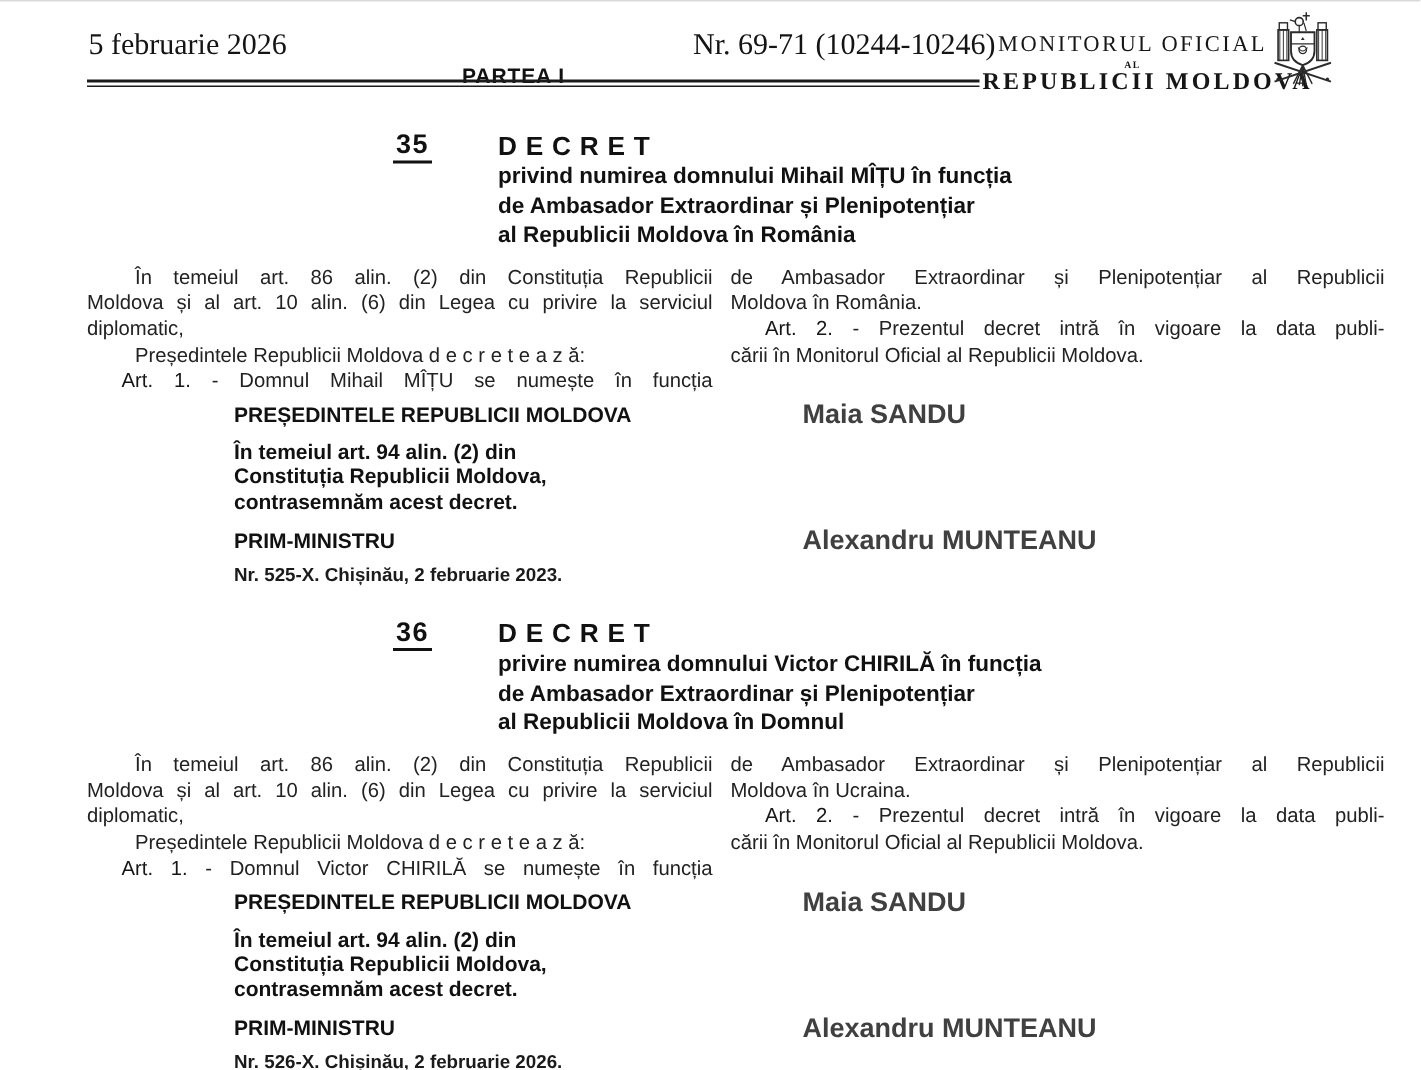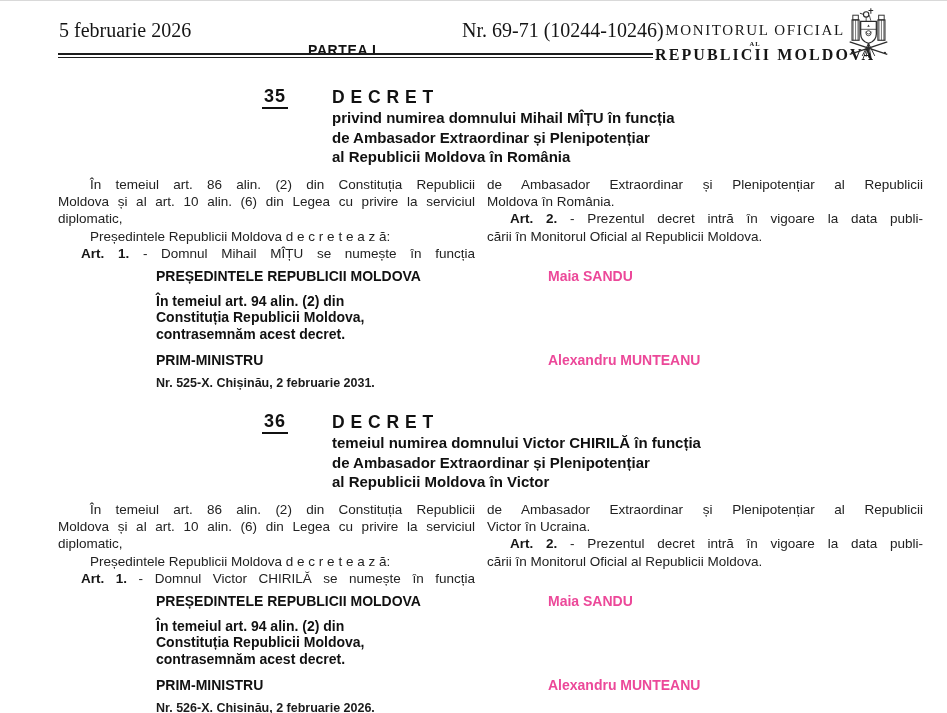--- a/index.html
+++ b/index.html
@@ -60,27 +60,27 @@
     color:#111; line-height:22px;
   }
   .decree-sub { font-size:15px; font-weight:bold; color:#111; line-height:19.5px; }
 
   .decree-body { display:flex; margin-top:9px; font-size:13.5px; line-height:17.4px; color:#222; }
   .col-l { width:417px; margin-right:12px; }
   .col-r { width:436px; }
   .jst { text-align:justify; text-align-last:justify; }
   .ind  { text-indent:32px; }
   .inda { text-indent:23px; }
-  .artl { font-weight:bold; color:#161616; }
+  .artl { font-weight:normal; color:#161616; }
 
   .sig { margin-left:98px; margin-top:5px; }
   .sig-row { display:flex; line-height:17px; }
   .sig-row.pm { margin-top:10px; }
   .sig-label { width:379px; font-size:14px; font-weight:bold; color:#111; }
-  .sig-name  { font-size:14px; font-weight:bold; color:#ec4899;margin-left:13px; }
+  .sig-name  { font-size:18px; font-weight:bold; color:#404040; }
   .countersign { margin-top:8px; font-size:14px; font-weight:bold; color:#111; line-height:16.5px; }
   .sig-nr { margin-top:6px; font-size:12.5px; font-weight:bold; color:#1b1b1b; line-height:16px; }
 </style>
 </head>
 <body>
 
 <div class="page">
 
   <div class="header">
     <div class="h-date">5 februarie 2026</div>
@@ -161,48 +161,48 @@
         </div>
         <div class="countersign">
           <div>În temeiul art. 94 alin. (2) din</div>
           <div>Constituția Republicii Moldova,</div>
           <div>contrasemnăm acest decret.</div>
         </div>
         <div class="sig-row pm">
           <div class="sig-label">PRIM-MINISTRU</div>
           <div class="sig-name">Alexandru MUNTEANU</div>
         </div>
-        <div class="sig-nr">Nr. 525-X. Chișinău, 2 februarie 2031.</div>
+        <div class="sig-nr">Nr. 525-X. Chișinău, 2 februarie 2023.</div>
       </div>
     </section>
 
     <section>
       <div class="decree-head second">
         <div class="num-box">
           <span class="decree-num">36</span>
         </div>
         <div class="titles">
           <div class="decree-type">D E C R E T</div>
-          <div class="decree-sub">temeiul numirea domnului Victor CHIRILĂ în funcția</div>
+          <div class="decree-sub">privire numirea domnului Victor CHIRILĂ în funcția</div>
           <div class="decree-sub">de Ambasador Extraordinar și Plenipotențiar</div>
-          <div class="decree-sub">al Republicii Moldova în Victor</div>
+          <div class="decree-sub">al Republicii Moldova în Domnul</div>
         </div>
       </div>
 
       <div class="decree-body">
         <div class="col-l">
           <div class="jst ind">În temeiul art. 86 alin. (2) din Constituția Republicii</div>
           <div class="jst">Moldova și al art. 10 alin. (6) din Legea cu privire la serviciul</div>
           <div>diplomatic,</div>
           <div class="ind">Președintele Republicii Moldova d e c r e t e a z ă:</div>
           <div class="jst inda"><b class="artl">Art. 1.</b> <span>- Domnul Victor CHIRILĂ se numește în funcția</span></div>
         </div>
         <div class="col-r">
           <div class="jst">de Ambasador Extraordinar și Plenipotențiar al Republicii</div>
-          <div>Victor în Ucraina.</div>
+          <div>Moldova în Ucraina.</div>
           <div class="jst inda"><b class="artl">Art. 2.</b> <span>- Prezentul decret intră în vigoare la data publi-</span></div>
           <div>cării în Monitorul Oficial al Republicii Moldova.</div>
         </div>
       </div>
 
       <div class="sig">
         <div class="sig-row">
           <div class="sig-label">PREȘEDINTELE REPUBLICII MOLDOVA</div>
           <div class="sig-name">Maia SANDU</div>
         </div>

